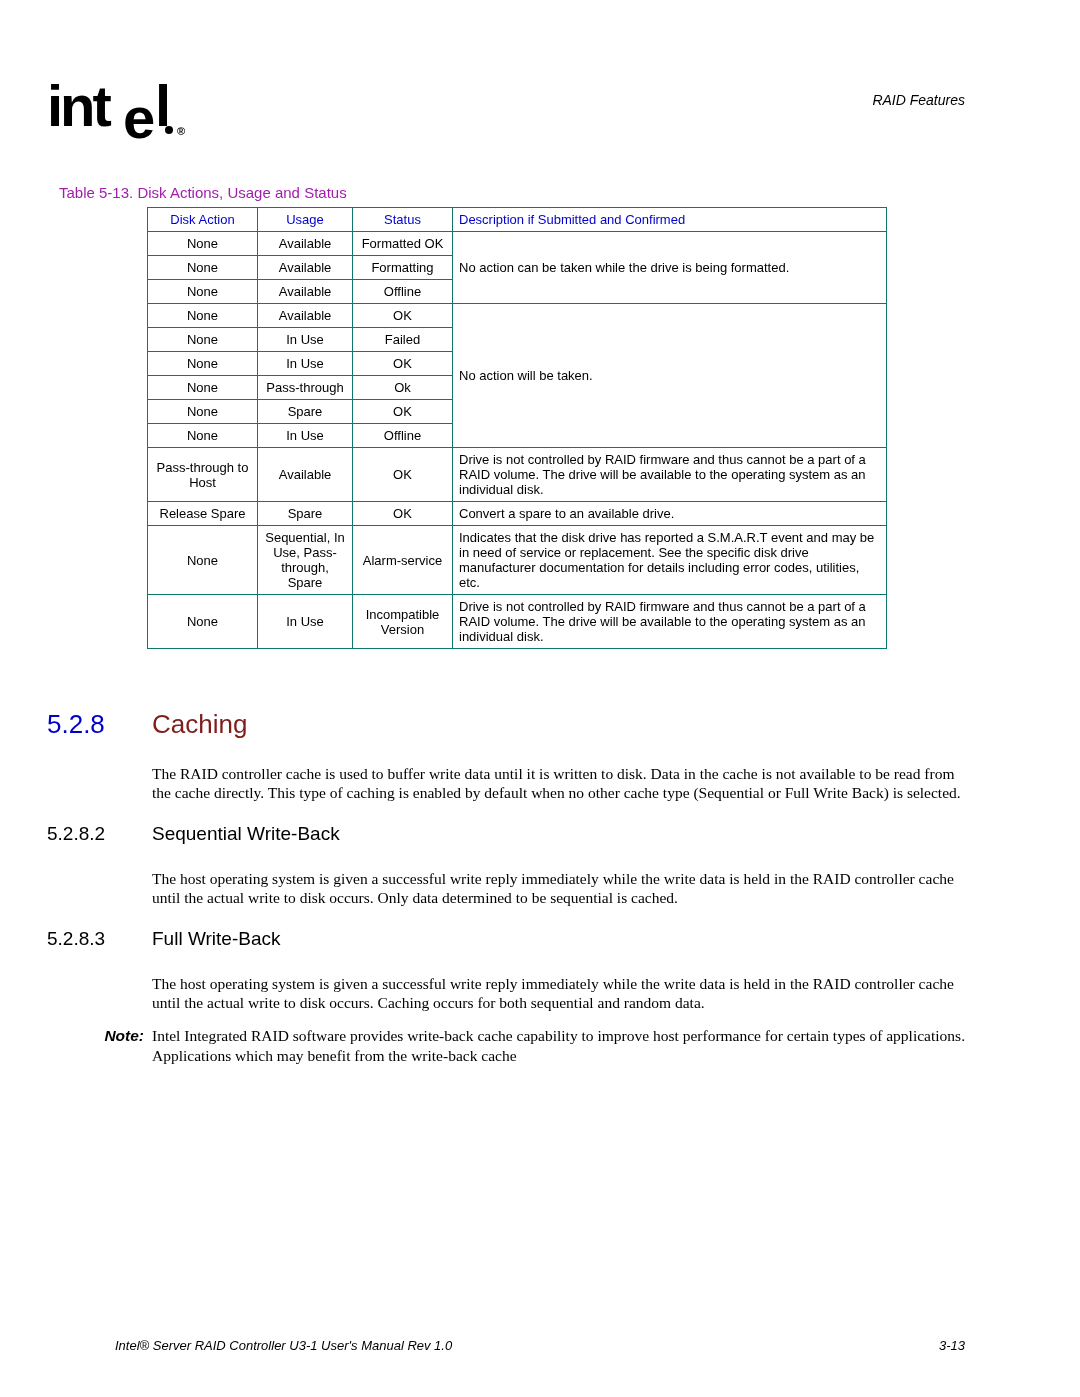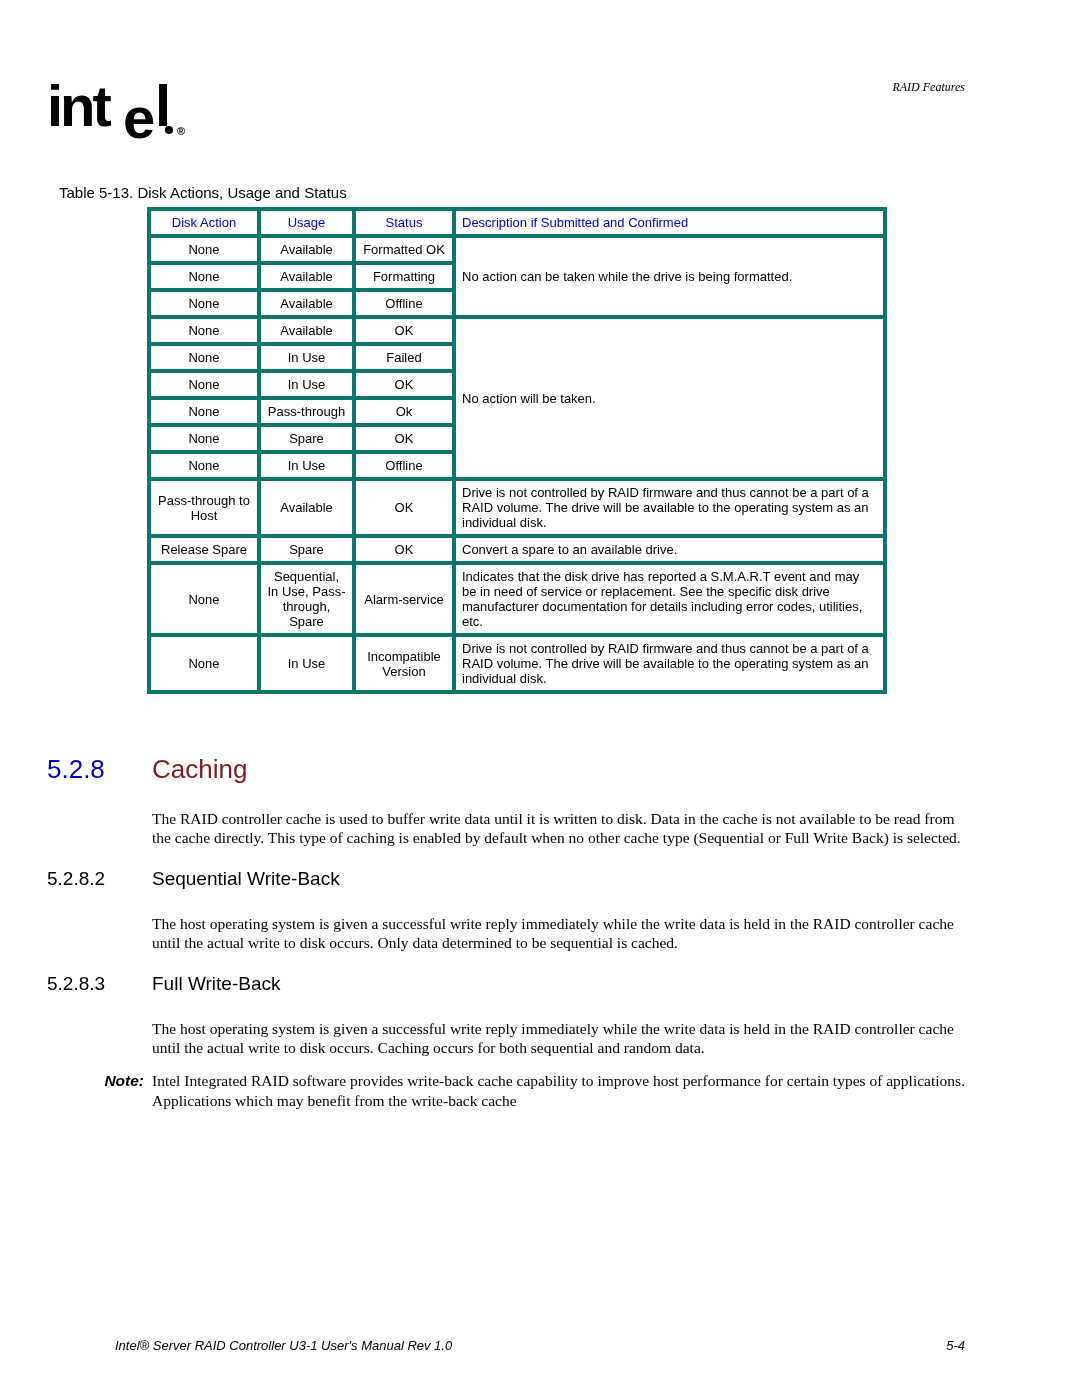--- a/index.html
+++ b/index.html
@@ -24,43 +24,43 @@
   .logo {
     font-family: Arial, Helvetica, sans-serif;
     font-weight: 900;
     font-size: 58px;
     letter-spacing: -3px;
     position: relative;
     line-height: 0.9;
   }
   .logo svg { display:block; }
   .chapter {
-    font-family: Liberation Serif, serif;
+    font-family: Liberation Sans, sans-serif;
     font-style: italic;
-    font-size: 12px;
-    margin-top: 0;
+    font-size: 14px;
+    margin-top: 12px;
   }
   .table-caption {
     font-family: Arial, Helvetica, sans-serif;
-    color: #000000;
+    color: #a21caf;
     font-size: 15px;
     margin-top: 42px;
     margin-bottom: 6px;
     margin-left: 12px;
   }
   table.disk {
     border-collapse: collapse;
     width: 740px;
     margin-left: 100px;
     margin-right: 0;
     font-family: Arial, Helvetica, sans-serif;
     font-size: 13px;
   }
   table.disk th, table.disk td {
-    border: 4px solid #0f766e;
+    border: 1px solid #0f766e;
     padding: 4px 6px;
     vertical-align: middle;
   }
   table.disk th {
     color: #0000cc;
     font-weight: 400;
     text-align: left;
   }
   table.disk td.c { text-align: center; }
   table.disk td.l { text-align: left; }
@@ -257,16 +257,16 @@
   </div>
   <div class="body-text">The host operating system is given a successful write reply immediately while the write data is held in the RAID controller cache until the actual write to disk occurs. Caching occurs for both sequential and random data.</div>
 
   <div class="note-row">
     <div class="note-label">Note:</div>
     <div>Intel Integrated RAID software provides write-back cache capability to improve host performance for certain types of applications. Applications which may benefit from the write-back cache</div>
   </div>
 
   <div class="footer">
     <div>Intel® Server RAID Controller U3-1 User's Manual Rev 1.0</div>
-    <div>5-4</div>
+    <div>3-13</div>
   </div>
 
 </div>
 
 </body></html>

